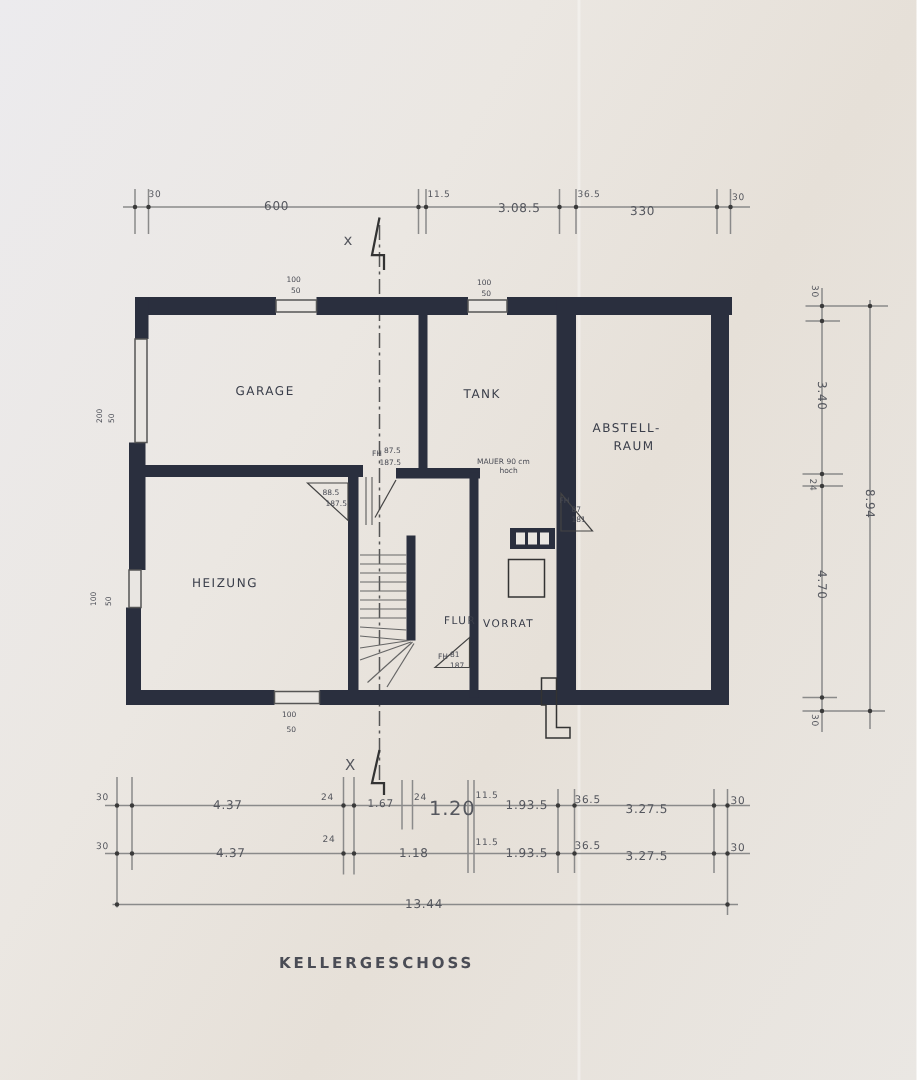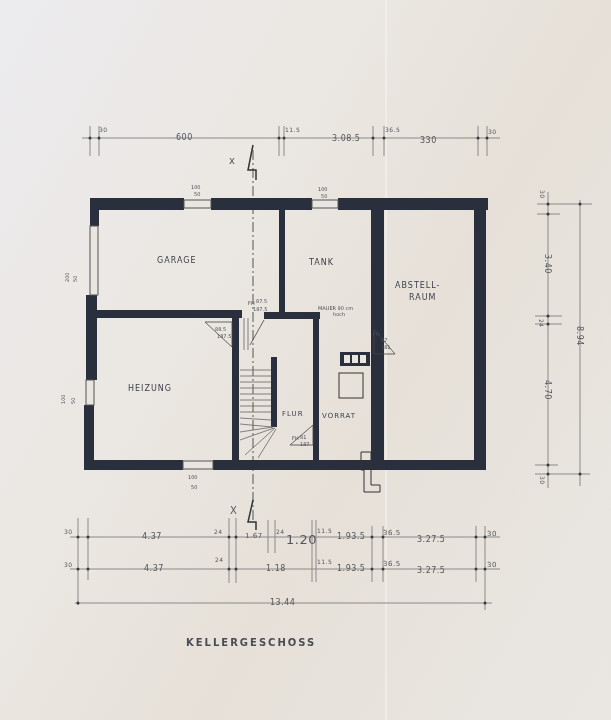--- a/index.html
+++ b/index.html
@@ -186,21 +186,21 @@
   <span class="lbl dim" style="left:332px;top:134px;">3.08.5</span>
   <span class="lbl dim" style="left:385px;top:126px;font-size:6px;">36.5</span>
   <span class="lbl dim" style="left:420px;top:136px;">330</span>
   <span class="lbl dim" style="left:488px;top:128px;font-size:6px;">30</span>
 
   <span class="lbl room" style="left:157px;top:256px;">GARAGE</span>
   <span class="lbl room" style="left:309px;top:258px;">TANK</span>
   <span class="lbl room" style="left:395px;top:281px;">ABSTELL-</span>
   <span class="lbl room" style="left:409px;top:293px;">RAUM</span>
   <span class="lbl room" style="left:128px;top:384px;">HEIZUNG</span>
-  <span class="lbl room" style="left:282px;top:410px;font-size:7px;">FLUR</span>
+  <span class="lbl room" style="left:296px;top:410px;font-size:7px;">FLUR</span>
   <span class="lbl room" style="left:322px;top:412px;font-size:7px;">VORRAT</span>
 
   <span class="lbl tiny" style="left:191px;top:184px;">100</span>
   <span class="lbl tiny" style="left:194px;top:191px;">50</span>
   <span class="lbl tiny" style="left:318px;top:186px;">100</span>
   <span class="lbl tiny" style="left:321px;top:193px;">50</span>
   <span class="lbl tiny vert" style="left:64px;top:282px;">200</span>
   <span class="lbl tiny vert" style="left:72px;top:282px;">50</span>
   <span class="lbl tiny vert" style="left:60px;top:404px;">100</span>
   <span class="lbl tiny vert" style="left:70px;top:404px;">50</span>

